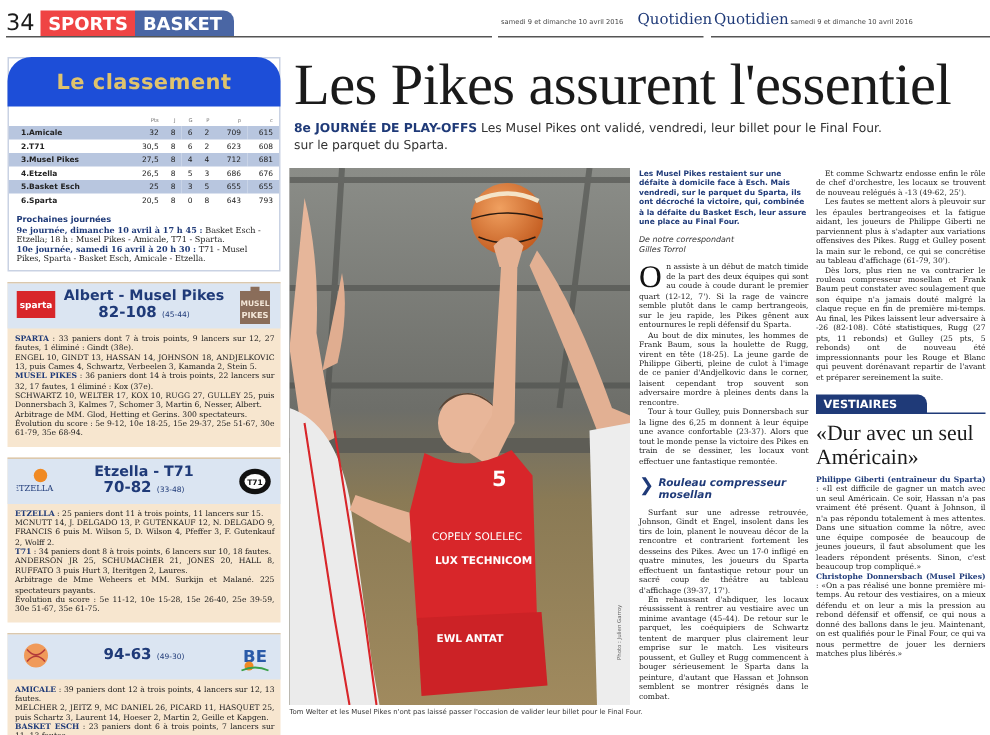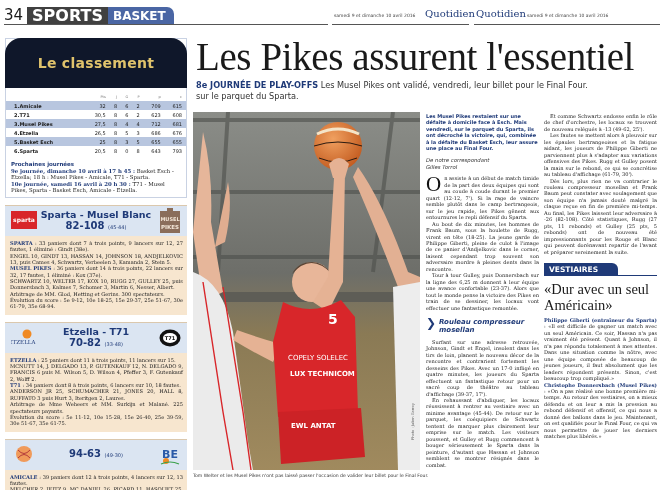--- a/index.html
+++ b/index.html
@@ -3,34 +3,34 @@
 <meta charset="utf-8">
 <style>
   * { box-sizing: border-box; margin: 0; padding: 0; }
   html, body { width: 660px; height: 490px; background: #fff; overflow: hidden; }
   body { position: relative; font-family: "DejaVu Serif", serif; color: #222; }
 
   
   .hdr-left { position: absolute; left: 4px; top: 7px; height: 17px; display: flex; align-items: flex-end; }
   .page-num { font-family: "DejaVu Sans", sans-serif; font-weight: normal; font-size: 15px; color: #1b1b1b; margin-right: 4px; line-height: 17px; }
   .rubric { display: flex; height: 17px; }
-  .rubric .r1 { background: #404040; color: #fff; font-family: "DejaVu Sans", sans-serif; font-weight: bold; font-size: 16px; padding: 1px 5px 0 5px; line-height: 16px; }
+  .rubric .r1 { background: #ef4444; color: #fff; font-family: "DejaVu Sans", sans-serif; font-weight: bold; font-size: 12px; padding: 1px 5px 0 5px; line-height: 16px; }
   .rubric .r2 { background: #4a66a4; color: #fff; font-family: "DejaVu Sans", sans-serif; font-weight: bold; font-size: 12px; padding: 1px 8px 0 5px; line-height: 16px; border-top-right-radius: 7px; }
   .hdr-rule-l { position: absolute; left: 4px; top: 24px; width: 324px; height: 1px; background: #555; }
   .hdr-date-l { position: absolute; left: 334px; top: 13px; font-family: "DejaVu Sans", sans-serif; font-size: 4.5px; color: #444; }
   .hdr-brand-l { position: absolute; left: 425px; top: 8px; font-family: "DejaVu Serif", serif; font-size: 10px; color: #1f3a78; }
   .hdr-rule-m { position: absolute; left: 332px; top: 24px; width: 137px; height: 1px; background: #555; }
   .hdr-brand-r { position: absolute; left: 476px; top: 8px; font-family: "DejaVu Serif", serif; font-size: 10px; color: #1f3a78; }
   .hdr-date-r { position: absolute; left: 527px; top: 13px; font-family: "DejaVu Sans", sans-serif; font-size: 4.5px; color: #444; }
   .hdr-rule-r { position: absolute; left: 474px; top: 24px; width: 186px; height: 1px; background: #555; }
 
   
   .col-left { position: absolute; left: 5px; top: 38px; width: 182px; }
   .classement { border: 1px solid #c9d2e3; }
-  .cl-title { background: #0f172a; height: 50px; border-top-left-radius: 16px; border-top-right-radius: 16px; display: flex; align-items: center; justify-content: center; margin: -1px -1px 0 -1px; }
+  .cl-title { background: #1d4ed8; height: 33px; border-top-left-radius: 16px; border-top-right-radius: 16px; display: flex; align-items: center; justify-content: center; margin: -1px -1px 0 -1px; }
   .cl-title span { color: #e0c36c; font-family: "DejaVu Sans", sans-serif; font-weight: bold; font-size: 14px; letter-spacing: 0.3px; }
   .cl-table { width: 100%; border-collapse: collapse; font-family: "DejaVu Sans", sans-serif; font-size: 5px; margin-top: 4px; }
   .cl-table th { font-weight: normal; color: #777; font-size: 3.5px; height: 9px; text-align: right; padding-right: 4px; }
   .cl-table td { height: 9px; text-align: right; padding-right: 4px; color: #222; }
   .cl-table td.team { text-align: left; padding-left: 8px; font-weight: bold; }
   .cl-table tr.odd td { background: #b8c6df; }
   .prochaines { font-family: "DejaVu Serif", serif; font-size: 5.4px; line-height: 6.6px; padding: 6px 4px 3px 5px; color: #222; }
   .prochaines .ph { color: #1f3a78; font-family: "DejaVu Sans", sans-serif; font-weight: bold; font-size: 5.5px; }
   .prochaines b { color: #1f3a78; }
 
@@ -174,21 +174,21 @@
     </div>
   </div>
 
   <div class="game">
     <div class="game-head">
       <svg class="logo-l" viewBox="0 0 26 18">
         <rect width="26" height="18" fill="#d8262a"></rect>
         <text x="13" y="11" font-size="6" fill="#fff" text-anchor="middle" font-family="DejaVu Sans, sans-serif" font-weight="bold">sparta</text>
       </svg>
       <div class="game-title">
-        <span class="t1">Sparta - Musel Blanc</span>
+        <span class="t1">Albert - Musel Pikes</span>
         <span class="t2"><span>82-108</span> <span class="ht">(45-44)</span></span>
       </div>
       <svg class="logo-r" viewBox="0 0 22 26">
         <rect x="1" y="3" width="20" height="22" fill="#8a6d5a"></rect>
         <rect x="8" y="0" width="6" height="4" fill="#8a6d5a"></rect>
         <text x="11" y="13" font-size="5" fill="#f3e6d7" text-anchor="middle" font-family="DejaVu Sans, sans-serif" font-weight="bold">MUSEL</text>
         <text x="11" y="21" font-size="5.5" fill="#f3e6d7" text-anchor="middle" font-family="DejaVu Sans, sans-serif" font-weight="bold">PIKES</text>
       </svg>
     </div>
     <div class="game-body">

